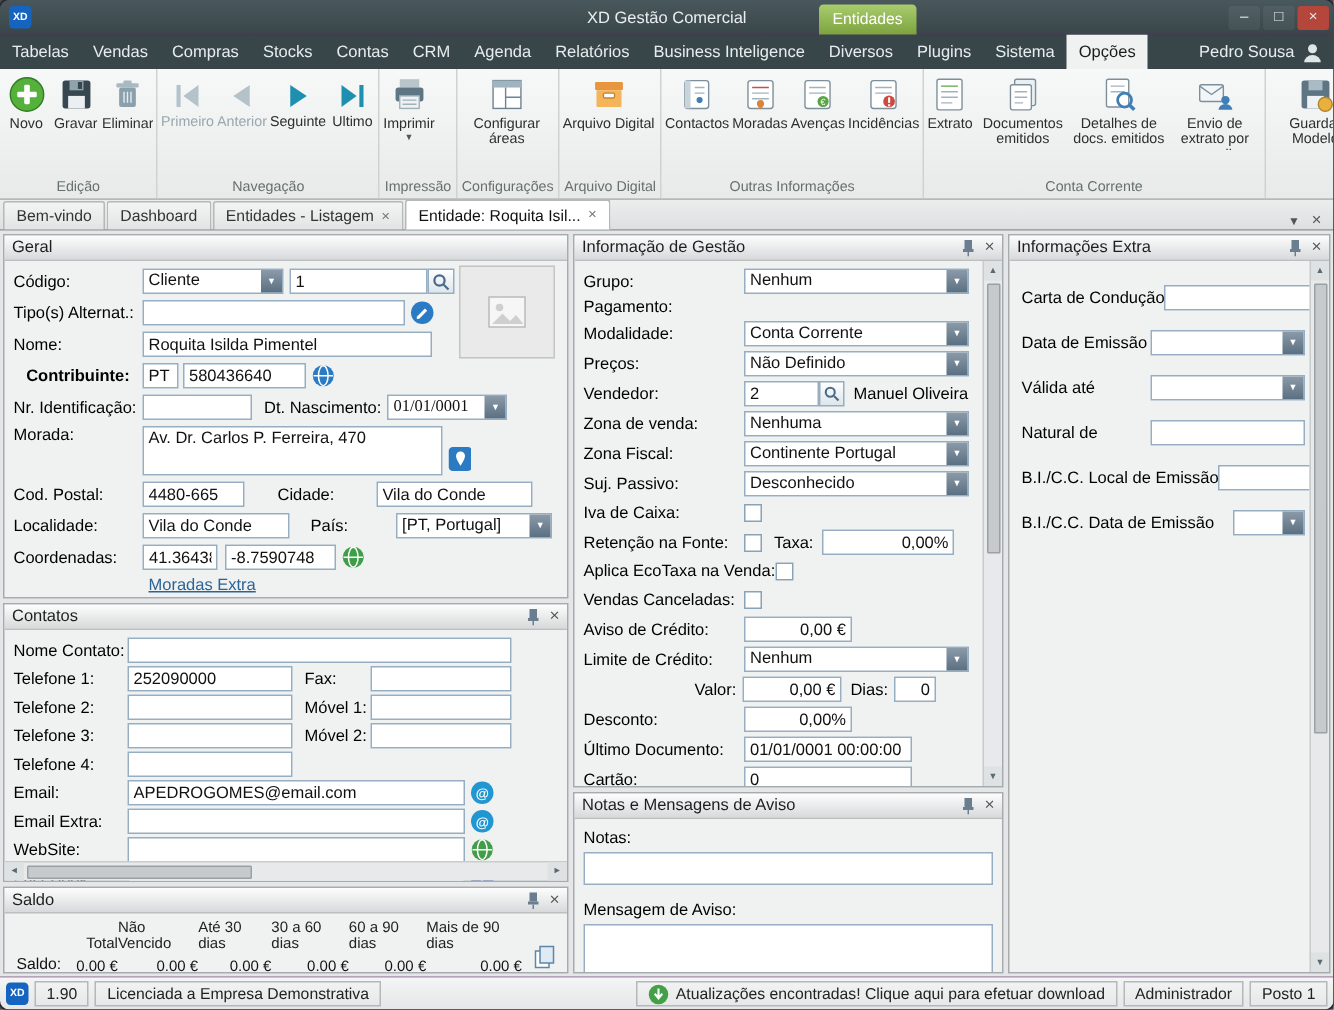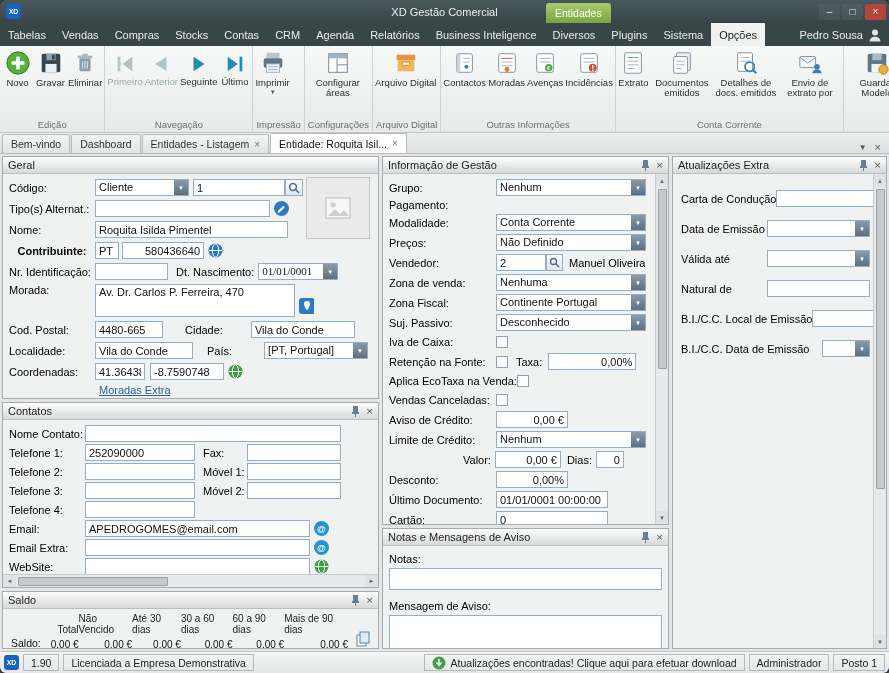--- a/index.html
+++ b/index.html
@@ -440,21 +440,21 @@
                 </svg>
             </span>
           </div>
           <div class="fr">
             <span class="lb l86">Nome:</span>
             <input class="tb" style="width: 193px;" value="Roquita Isilda Pimentel">
           </div>
           <div class="fr">
             <span class="lb l86 bold">Contribuinte:</span>
             <input class="tb" style="width: 24px;" value="PT">
-            <input class="tb" style="width: 82px; margin-left: 3px; text-align: right;" value="580436640">
+            <input class="tb" style="width: 82px; margin-left: 3px;" value="580436640">
             <span class="cicon" style="background:transparent;">
               <svg width="15" height="15">
                   <circle cx="7.5" cy="7.5" r="7" fill="#2b7bc4"></circle>
                   <ellipse cx="7.5" cy="7.5" rx="3.2" ry="6.6" fill="none" stroke="#fff" stroke-width="1"></ellipse>
                   <line x1="1" y1="7.5" x2="14" y2="7.5" stroke="#fff"></line>
                 </svg>
             </span>
           </div>
           <div class="fr">
             <span class="lb l86">Nr. Identificação:</span>
@@ -773,21 +773,21 @@
           <textarea class="ta" style="width: 100%; height: 22px;"></textarea>
           <div class="nlbl" style="margin-top:6px;">Mensagem de Aviso:</div>
           <textarea class="ta" style="width: 100%; height: 38px;"></textarea>
         </div>
       </div>
     </div>
 
     <div class="col col-right">
       <div class="panel" style="flex:1;">
         <div class="phead">
-          <span>Atualizações Extra</span>
+          <span>Informações Extra</span>
             <span class="sp"></span>
           <svg width="9" height="12">
               <rect x="2" y="1" width="5" height="6" fill="#6b7e8f"></rect>
               <rect x="1" y="7" width="7" height="2" fill="#6b7e8f"></rect>
               <line x1="4.5" y1="9" x2="4.5" y2="12" stroke="#6b7e8f"></line>
             </svg>
           <span class="px">×</span>
         </div>
         <div class="pbody" style="padding:14px 16px 6px 8px;">
           <div class="xr">

